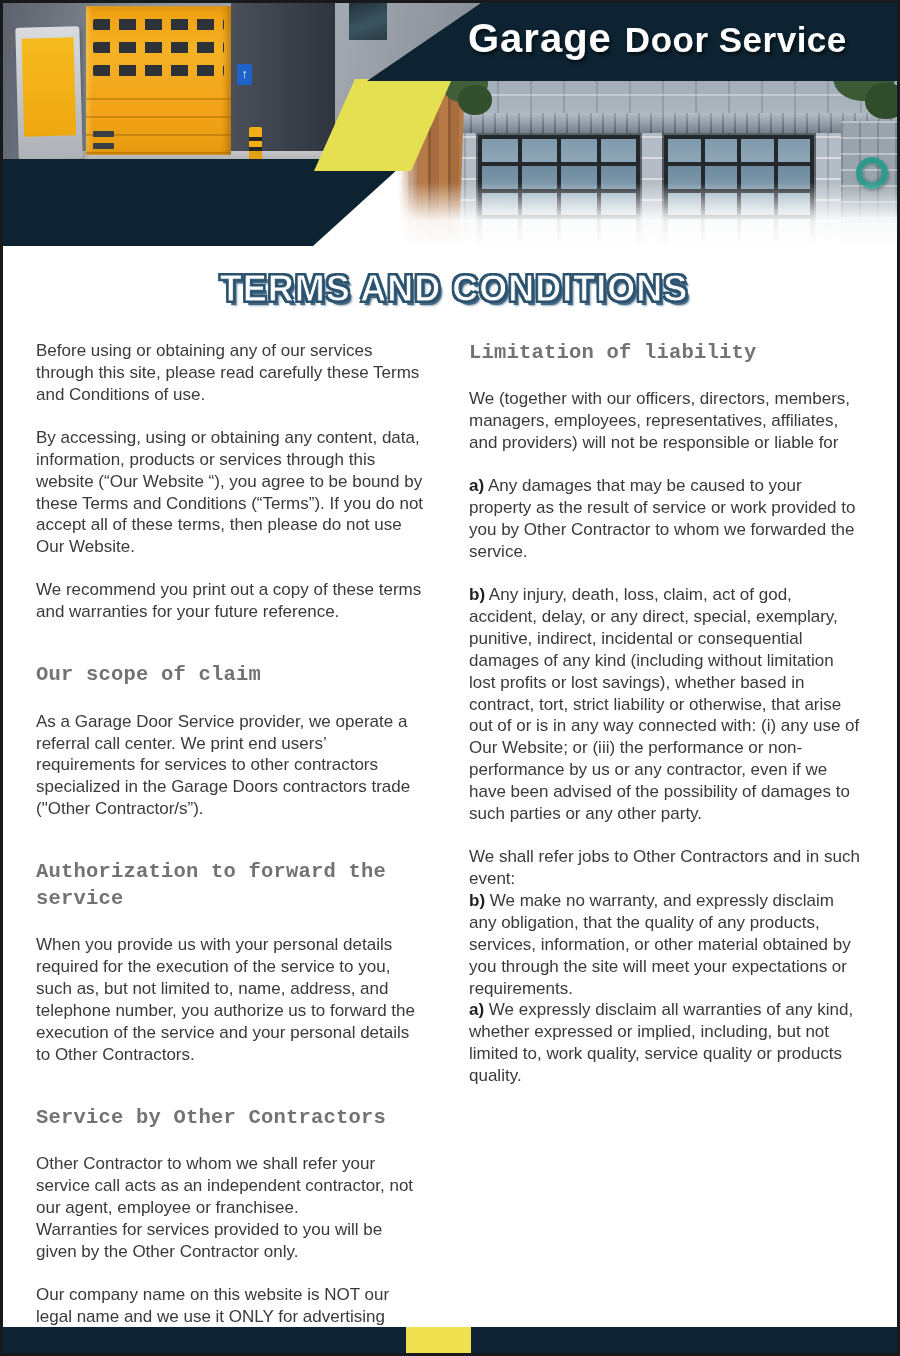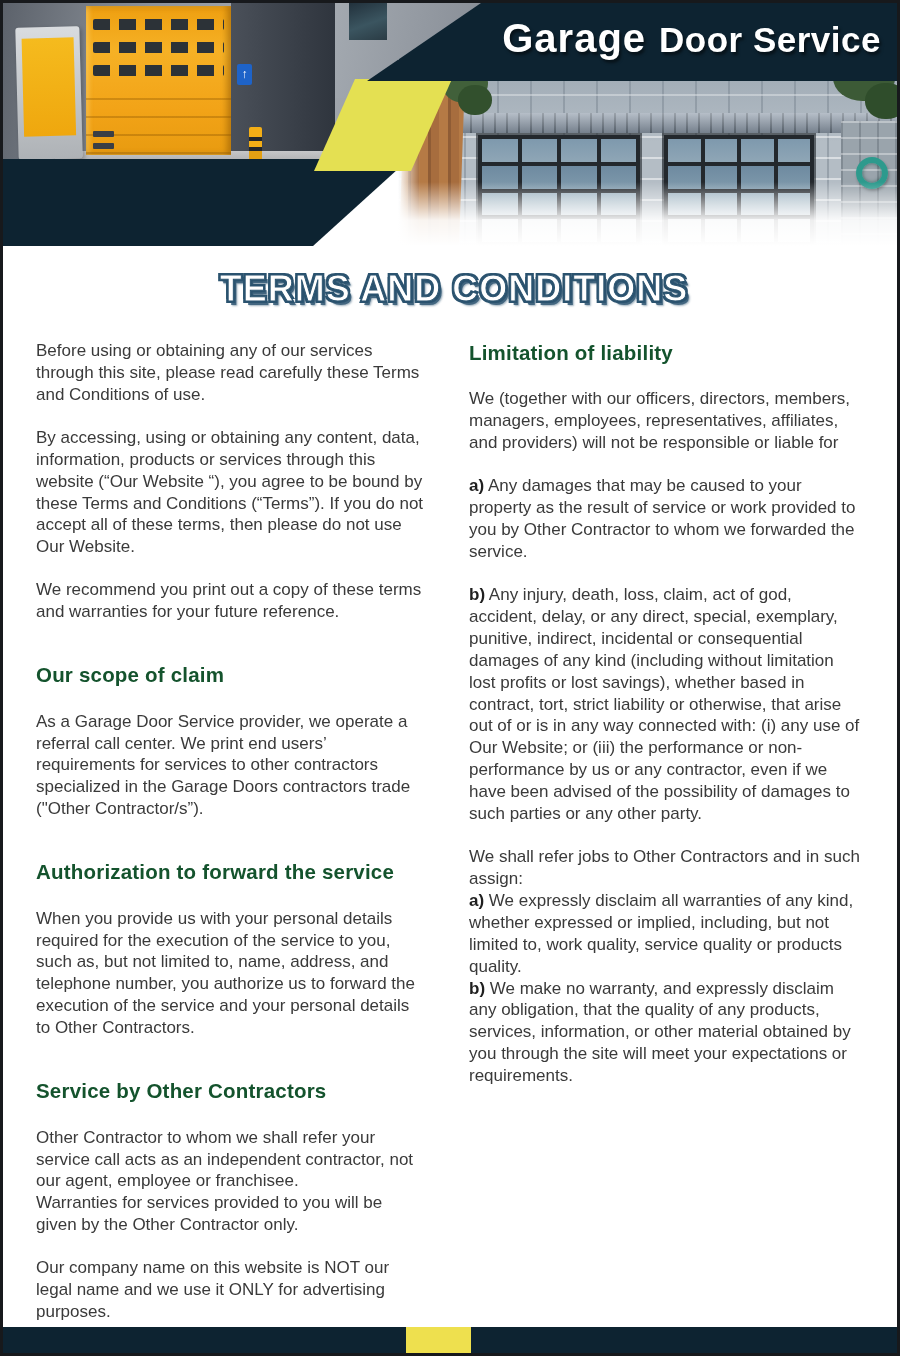--- a/index.html
+++ b/index.html
@@ -85,38 +85,38 @@
   .pr-fade-left{position:absolute;left:0;top:0;bottom:0;width:22px;
     background:linear-gradient(90deg,#fff,rgba(255,255,255,0));}
 
   
   .navy-wedge{position:absolute;inset:0;background:#0d2331;
     clip-path:polygon(0 156px,406px 156px,310px 243px,0 243px);}
   .yellow-stripe{position:absolute;inset:0;background:#e4e052;
     clip-path:polygon(352px 76px,449px 76px,408px 168px,311px 168px);}
   .navy-band{position:absolute;inset:0;background:#0d2331;
     clip-path:polygon(478px 0,100% 0,100% 78px,364px 78px);}
-  .brand{position:absolute;left:465px;right:16px;top:13px;text-align:right;color:#fff;
+  .brand{position:absolute;left:465px;right:16px;top:13px;text-align:left;color:#fff;
     font-weight:bold;text-shadow:2px 3px 3px rgba(0,0,0,.5);white-space:nowrap;}
   .brand .a{font-size:40px;letter-spacing:1px;}
   .brand .b{font-size:35px;margin-left:13px;letter-spacing:.5px;}
 
   
   h1.page-title{
     margin:22px 0 0;text-align:center;font-size:36px;font-weight:bold;letter-spacing:1px;
     color:#fff;-webkit-text-stroke:1px #2b536f;
     text-shadow:-2px -2px 0 #2b536f,2px -2px 0 #2b536f,-2px 2px 0 #2b536f,2px 2px 0 #2b536f,
       3px 4px 0 rgba(43,83,111,.8),4px 5px 2px rgba(43,83,111,.45);padding-left:8px;}
 
   
   main{display:flex;gap:45px;padding:30px 36px 0 33px;}
   .col{font-size:17px;line-height:1.29;color:#3a3a3a;}
   .col-left{flex:0 0 388px;}
   .col-right{flex:1;}
-  .col h2{font-size:20.5px;color:#14532d;margin:39px 0 22px;letter-spacing:.2px;font-weight:bold;}
+  .col h2{font-size:20.5px;color:#737373;margin:39px 0 22px;letter-spacing:.2px;font-weight:bold;font-family:Liberation Mono, monospace;}
   .col > :first-child{margin-top:0;}
   .col p{margin:0 0 21px;}
   .col .lines{margin:0 0 21px;}
   b.item-label{color:#1f1f1f;}
 
   
   footer{position:absolute;left:0;right:0;bottom:0;height:26px;background:#0d2331;}
   .footer-accent{position:absolute;left:403px;top:0;width:65px;height:100%;background:#eee04e;}
 </style>
 </head>
@@ -239,29 +239,29 @@
       <p>
         <b class="item-label">a)</b>
         <span>Any damages that may be caused to your property as the result of service or work provided to you by Other Contractor to whom we forwarded the service.</span>
       </p>
       <p>
         <b class="item-label">b)</b>
         <span>Any injury, death, loss, claim, act of god, accident, delay, or any direct, special, exemplary, punitive, indirect, incidental or consequential damages of any kind (including without limitation lost profits or lost savings), whether based in contract, tort, strict liability or otherwise, that arise out of or is in any way connected with: (i) any use of Our Website; or (iii) the performance or non-performance by us or any contractor, even if we have been advised of the possibility of damages to such parties or any other party.</span>
       </p>
 
       <div class="lines">
-        <div>We shall refer jobs to Other Contractors and in such assign:</div>
+        <div>We shall refer jobs to Other Contractors and in such event:</div>
+        <div>
+          <b class="item-label">b)</b>
+          <span>We make no warranty, and expressly disclaim any obligation, that the quality of any products, services, information, or other material obtained by you through the site will meet your expectations or requirements.</span>
+        </div>
         <div>
           <b class="item-label">a)</b>
           <span>We expressly disclaim all warranties of any kind, whether expressed or implied, including, but not limited to, work quality, service quality or products quality.</span>
         </div>
-        <div>
-          <b class="item-label">b)</b>
-          <span>We make no warranty, and expressly disclaim any obligation, that the quality of any products, services, information, or other material obtained by you through the site will meet your expectations or requirements.</span>
-        </div>
       </div>
 
     </section>
 
   </main>
 
   <footer>
     <div class="footer-accent"></div>
   </footer>
 

